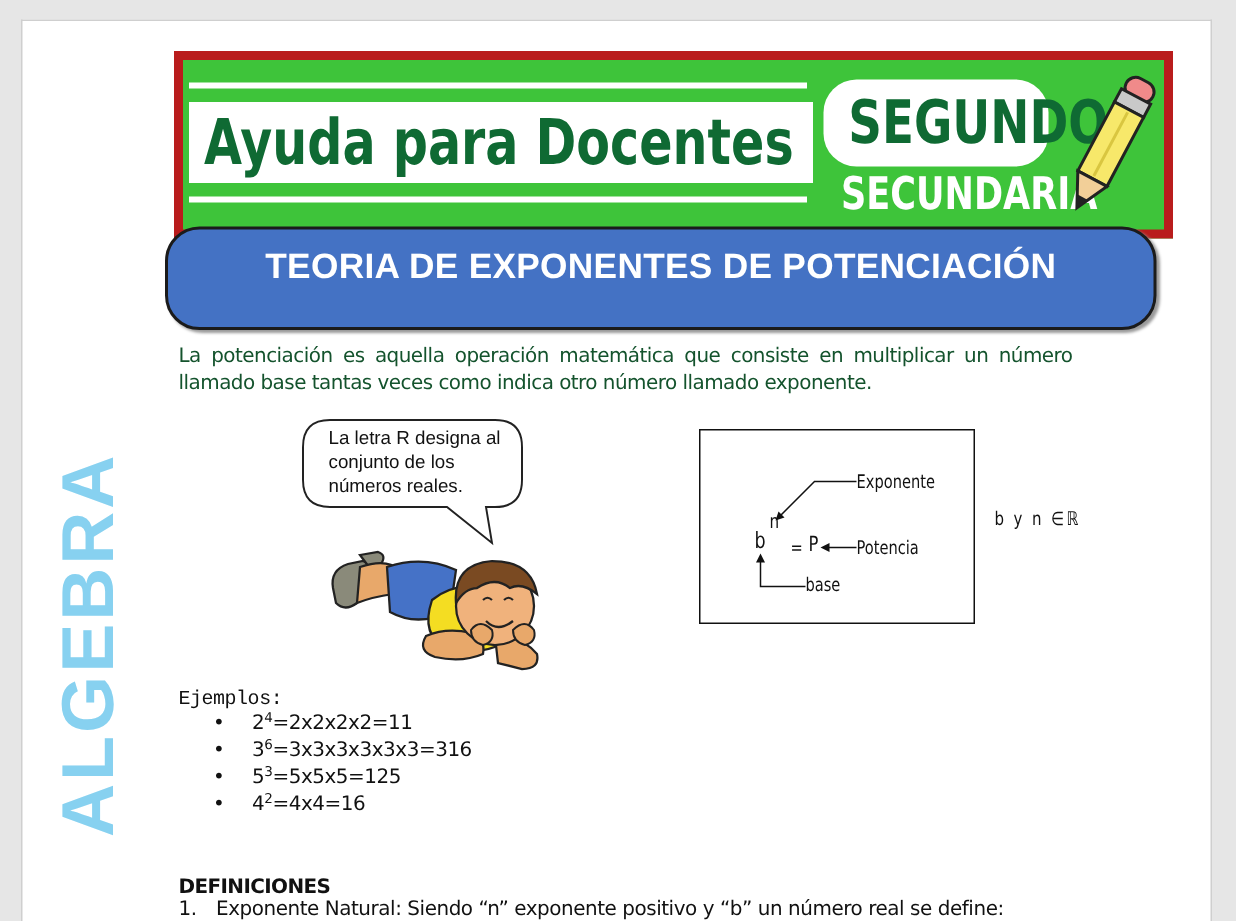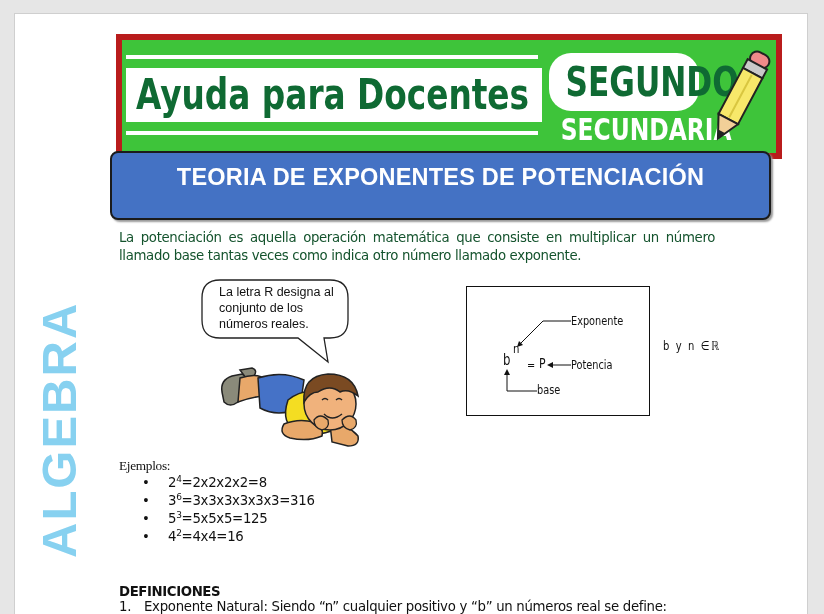--- a/index.html
+++ b/index.html
@@ -44,21 +44,21 @@
   .banner .level {
     position: absolute; left: 420px; top: 70px; width: 170px; height: 40px;
     font-weight: bold; font-size: 30px; color: #ffffff; text-align: center; line-height: 40px;
     transform: scaleX(0.78); white-space: nowrap;
   }
   .banner .pencil { position: absolute; left: 586px; top: 4px; width: 64px; height: 106px; }
 
   
   .title-box {
     position: absolute; left: 110px; top: 151px; width: 657px; height: 65px;
-    background: #4472c4; border: 2px solid #1b1b1b; border-radius: 8px;
+    background: #4472c4; border: 2px solid #1b1b1b; border-radius: 23px;
     box-shadow: 2px 2px 2px #9a9a9a;
   }
   .title-box .title {
     position: absolute; left: 0; top: 11px; width: 100%; text-align: center;
     color: #fff; font-family: "Liberation Sans", sans-serif; font-weight: bold; font-size: 23.5px;
     letter-spacing: 0.2px;
   }
 
   
   .side-label {
@@ -90,21 +90,21 @@
   .diagram svg { position: absolute; left: 0; top: 0; }
   .dlabel { position: absolute; font-family: "DejaVu Sans", sans-serif; font-size: 12.5px; color: #111; transform: scaleX(0.78); transform-origin: left center; white-space: nowrap; }
   .domain-note {
     position: absolute; left: 663px; top: 338px;
     font-family: "DejaVu Sans", sans-serif; font-size: 12.5px; color: #111;
     transform: scaleX(0.8); transform-origin: left center; letter-spacing: 2px; white-space: nowrap;
   }
 
   .examples-label {
     position: absolute; left: 119px; top: 458px;
-    font-family: Liberation Serif, serif; font-size: 13.3px; color: #111; letter-spacing: -0.3px;
+    font-family: Liberation Mono, monospace; font-size: 13.3px; color: #111; letter-spacing: -0.3px;
   }
   .examples {
     position: absolute; left: 140px; top: 474px; margin: 0; padding: 0; list-style: none;
     font-family: "DejaVu Sans", sans-serif; font-size: 13.3px; color: #111; letter-spacing: -0.3px;
   }
   .examples li { height: 18px; line-height: 18px; position: relative; padding-left: 28px; white-space: nowrap; }
   .examples li .bullet { position: absolute; left: 2px; top: 0; }
   .examples sup { font-size: 9px; vertical-align: 5px; line-height: 0; }
 
   .section-heading {
@@ -204,32 +204,32 @@
   <span class="dlabel" style="left:104px; top:70px;">Potencia</span>
   <span class="dlabel" style="left:70px; top:95px;">base</span>
 </div>
 
 <div class="domain-note">b y n ∈ℝ</div>
 
 <div class="examples-label">Ejemplos:</div>
 <ul class="examples">
   <li>
     <span class="bullet">•</span>
-    <span>2</span><sup>4</sup><span>=2x2x2x2=8</span>
+    <span>2</span><sup>4</sup><span>=2x2x2x2=11</span>
   </li>
   <li>
     <span class="bullet">•</span>
     <span>3</span><sup>6</sup><span>=3x3x3x3x3x3=316</span>
   </li>
   <li>
     <span class="bullet">•</span>
     <span>5</span><sup>3</sup><span>=5x5x5=125</span>
   </li>
   <li>
     <span class="bullet">•</span>
     <span>4</span><sup>2</sup><span>=4x4=16</span>
   </li>
 </ul>
 
 <div class="section-heading">DEFINICIONES</div>
 <div class="def-item">
-  <span class="num">1.</span><span>Exponente Natural: Siendo “n” cualquier positivo y “b” un números real se define:</span>
+  <span class="num">1.</span><span>Exponente Natural: Siendo “n” exponente positivo y “b” un número real se define:</span>
 </div>
 
 </body></html>

